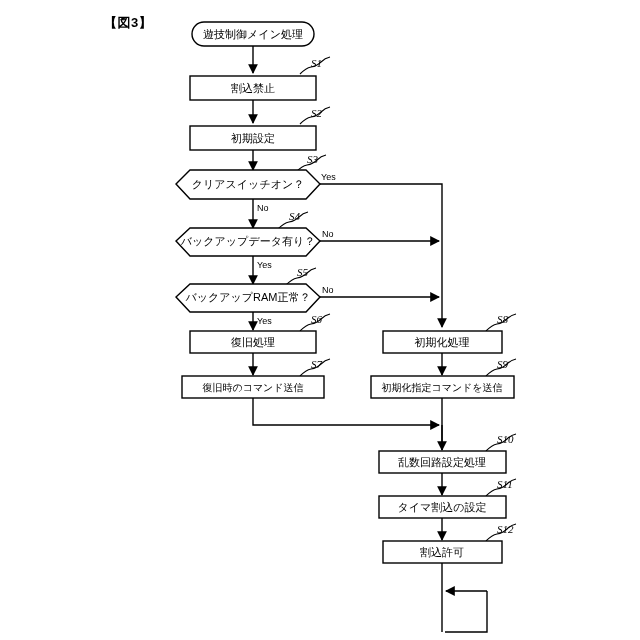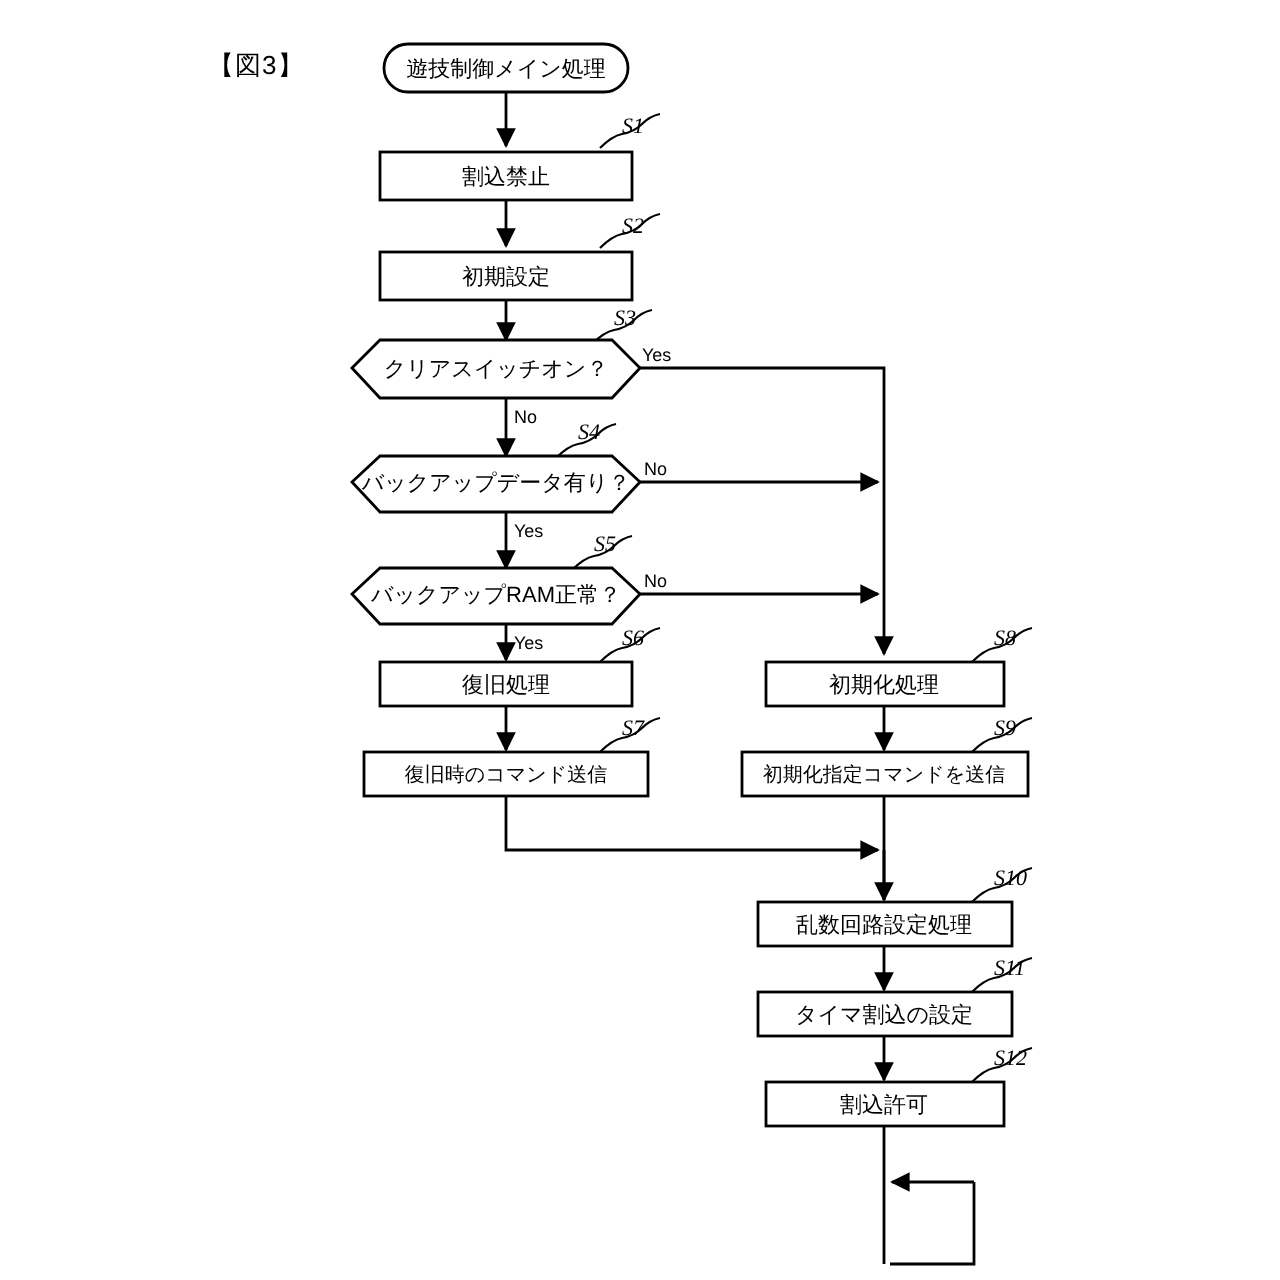--- a/index.html
+++ b/index.html
@@ -17,23 +17,23 @@
   }
   #figure-root {
     position: absolute;
     inset: 0;
     width: 640px;
     height: 640px;
   }
   .fig-label {
     position: absolute;
     left: 104px;
-    top: 24px;
+    top: 14px;
     font-size: 13px;
-    font-weight: normal;
+    font-weight: bold;
     letter-spacing: 0.5px;
     white-space: nowrap;
     text-align: right;
   }
   svg.canvas {
     position: absolute;
     left: 0;
     top: 0;
     width: 640px;
     height: 640px;

